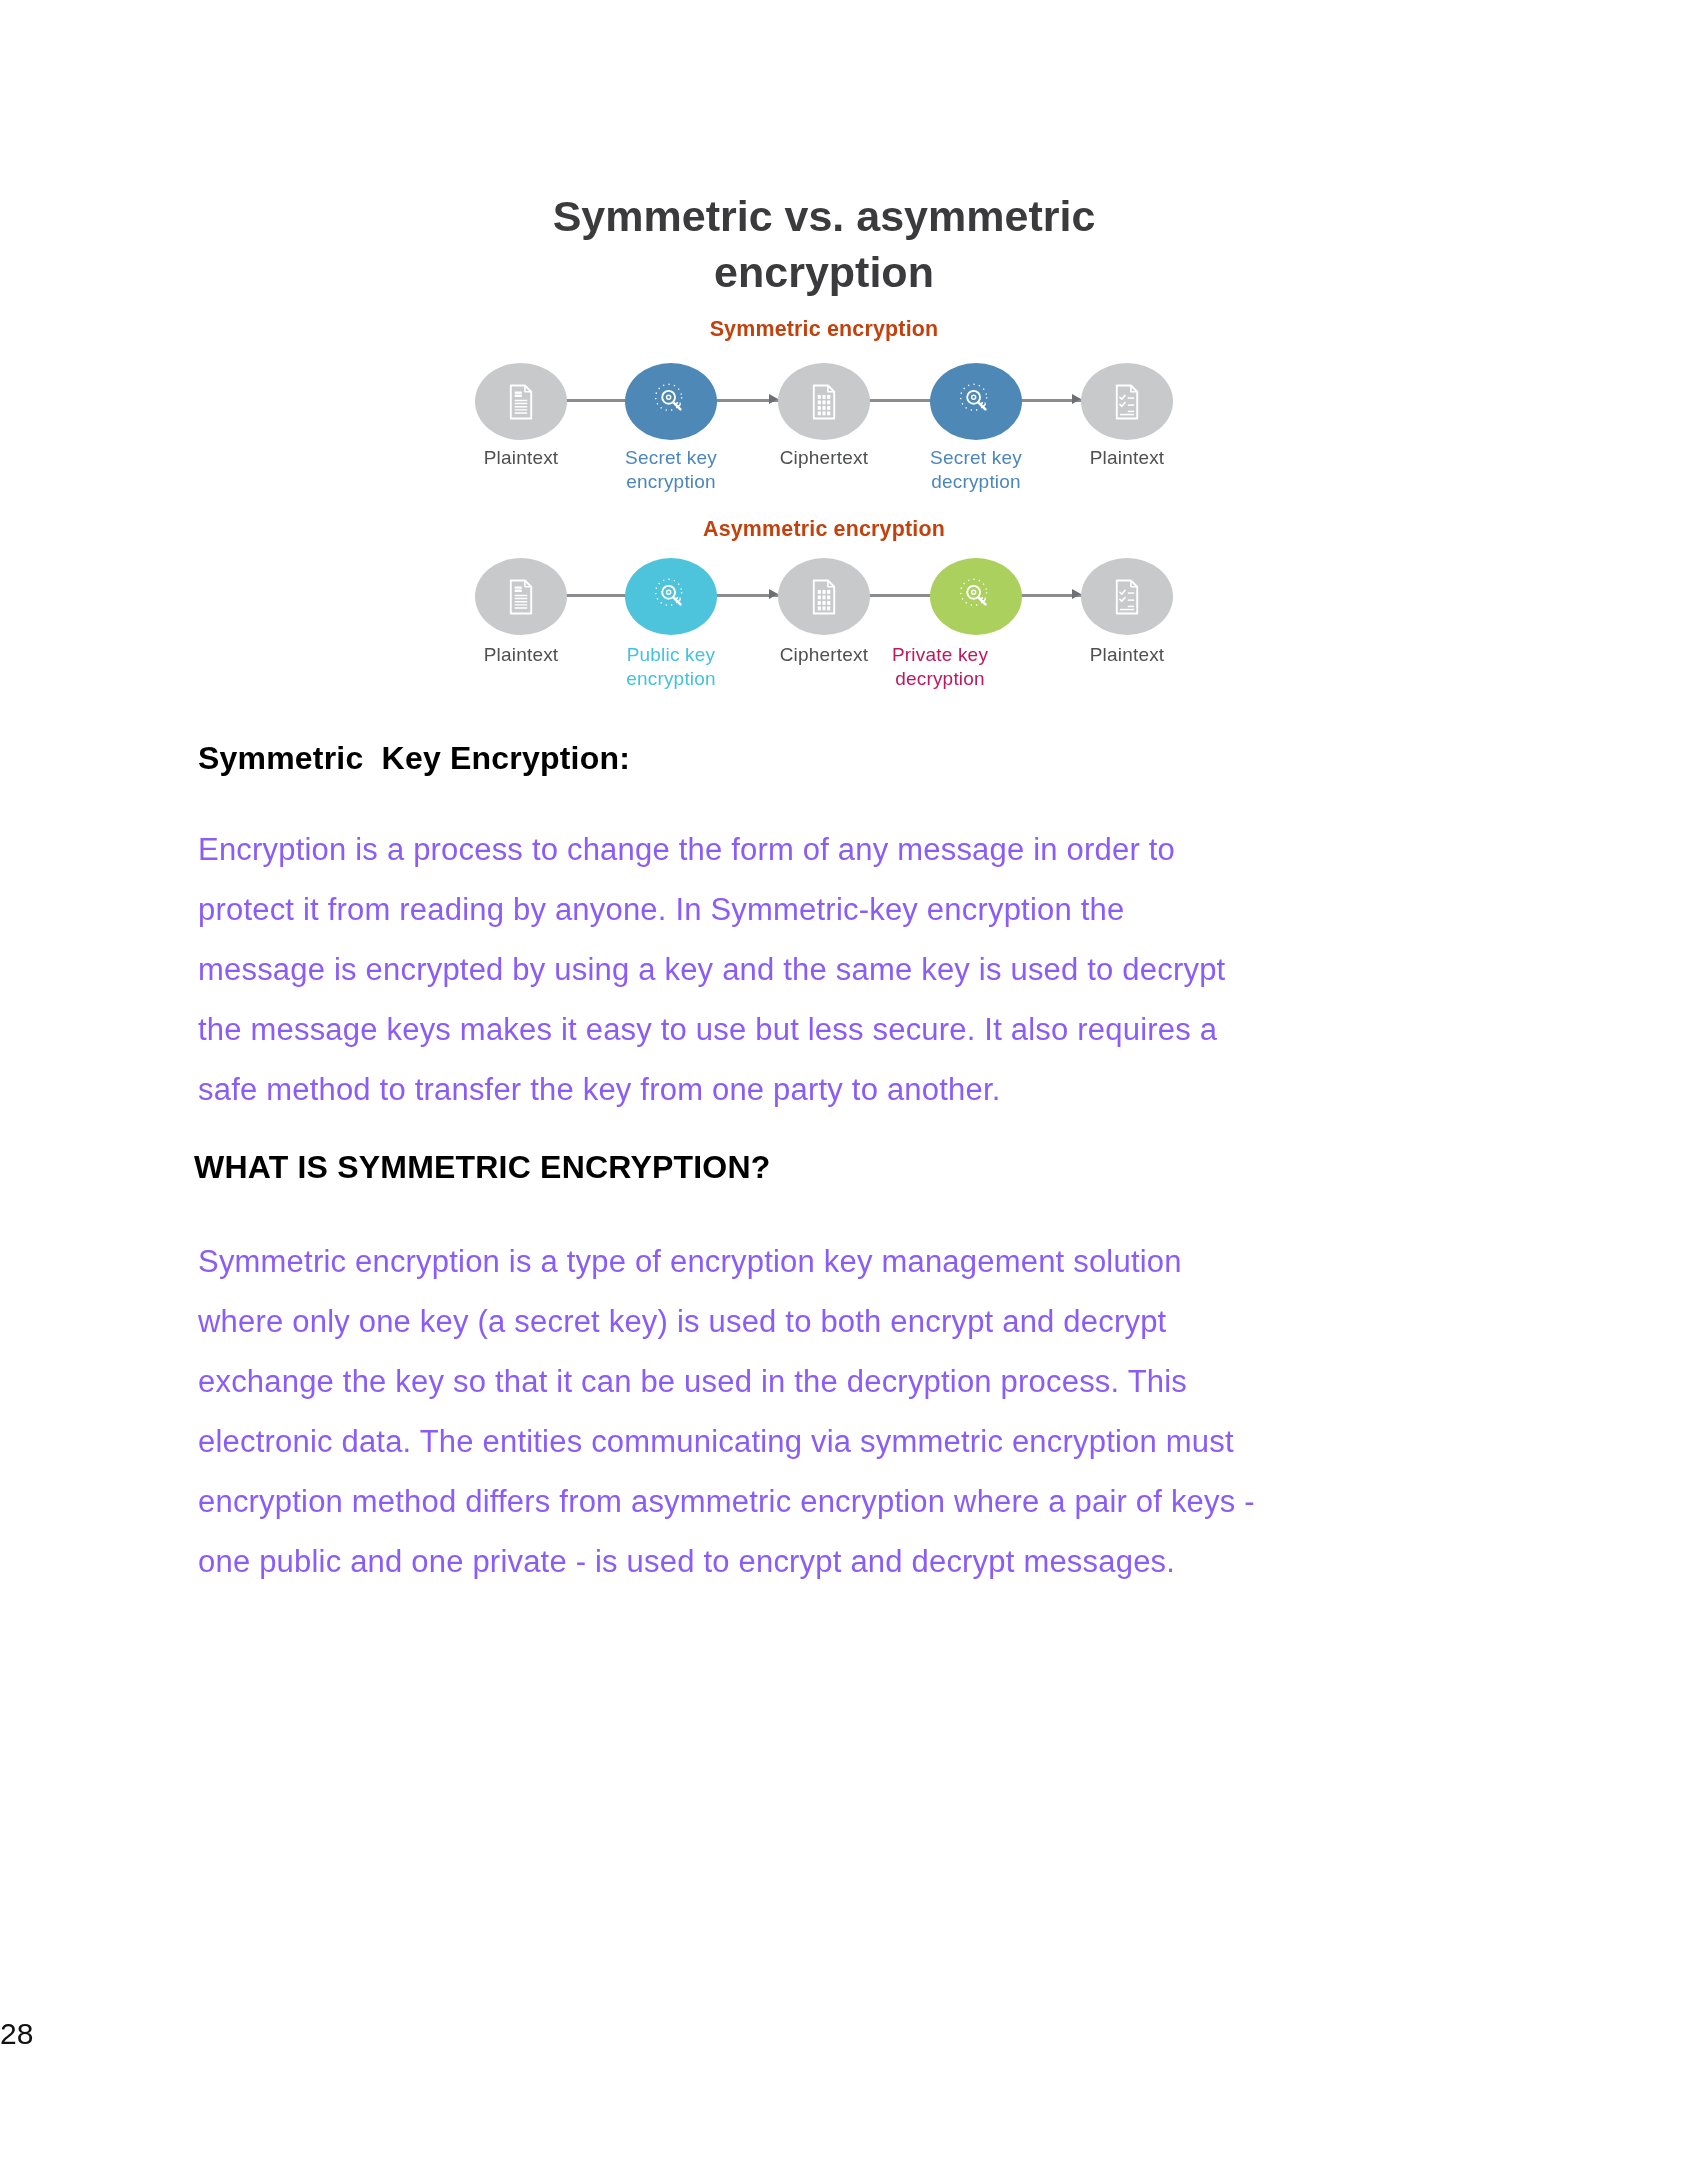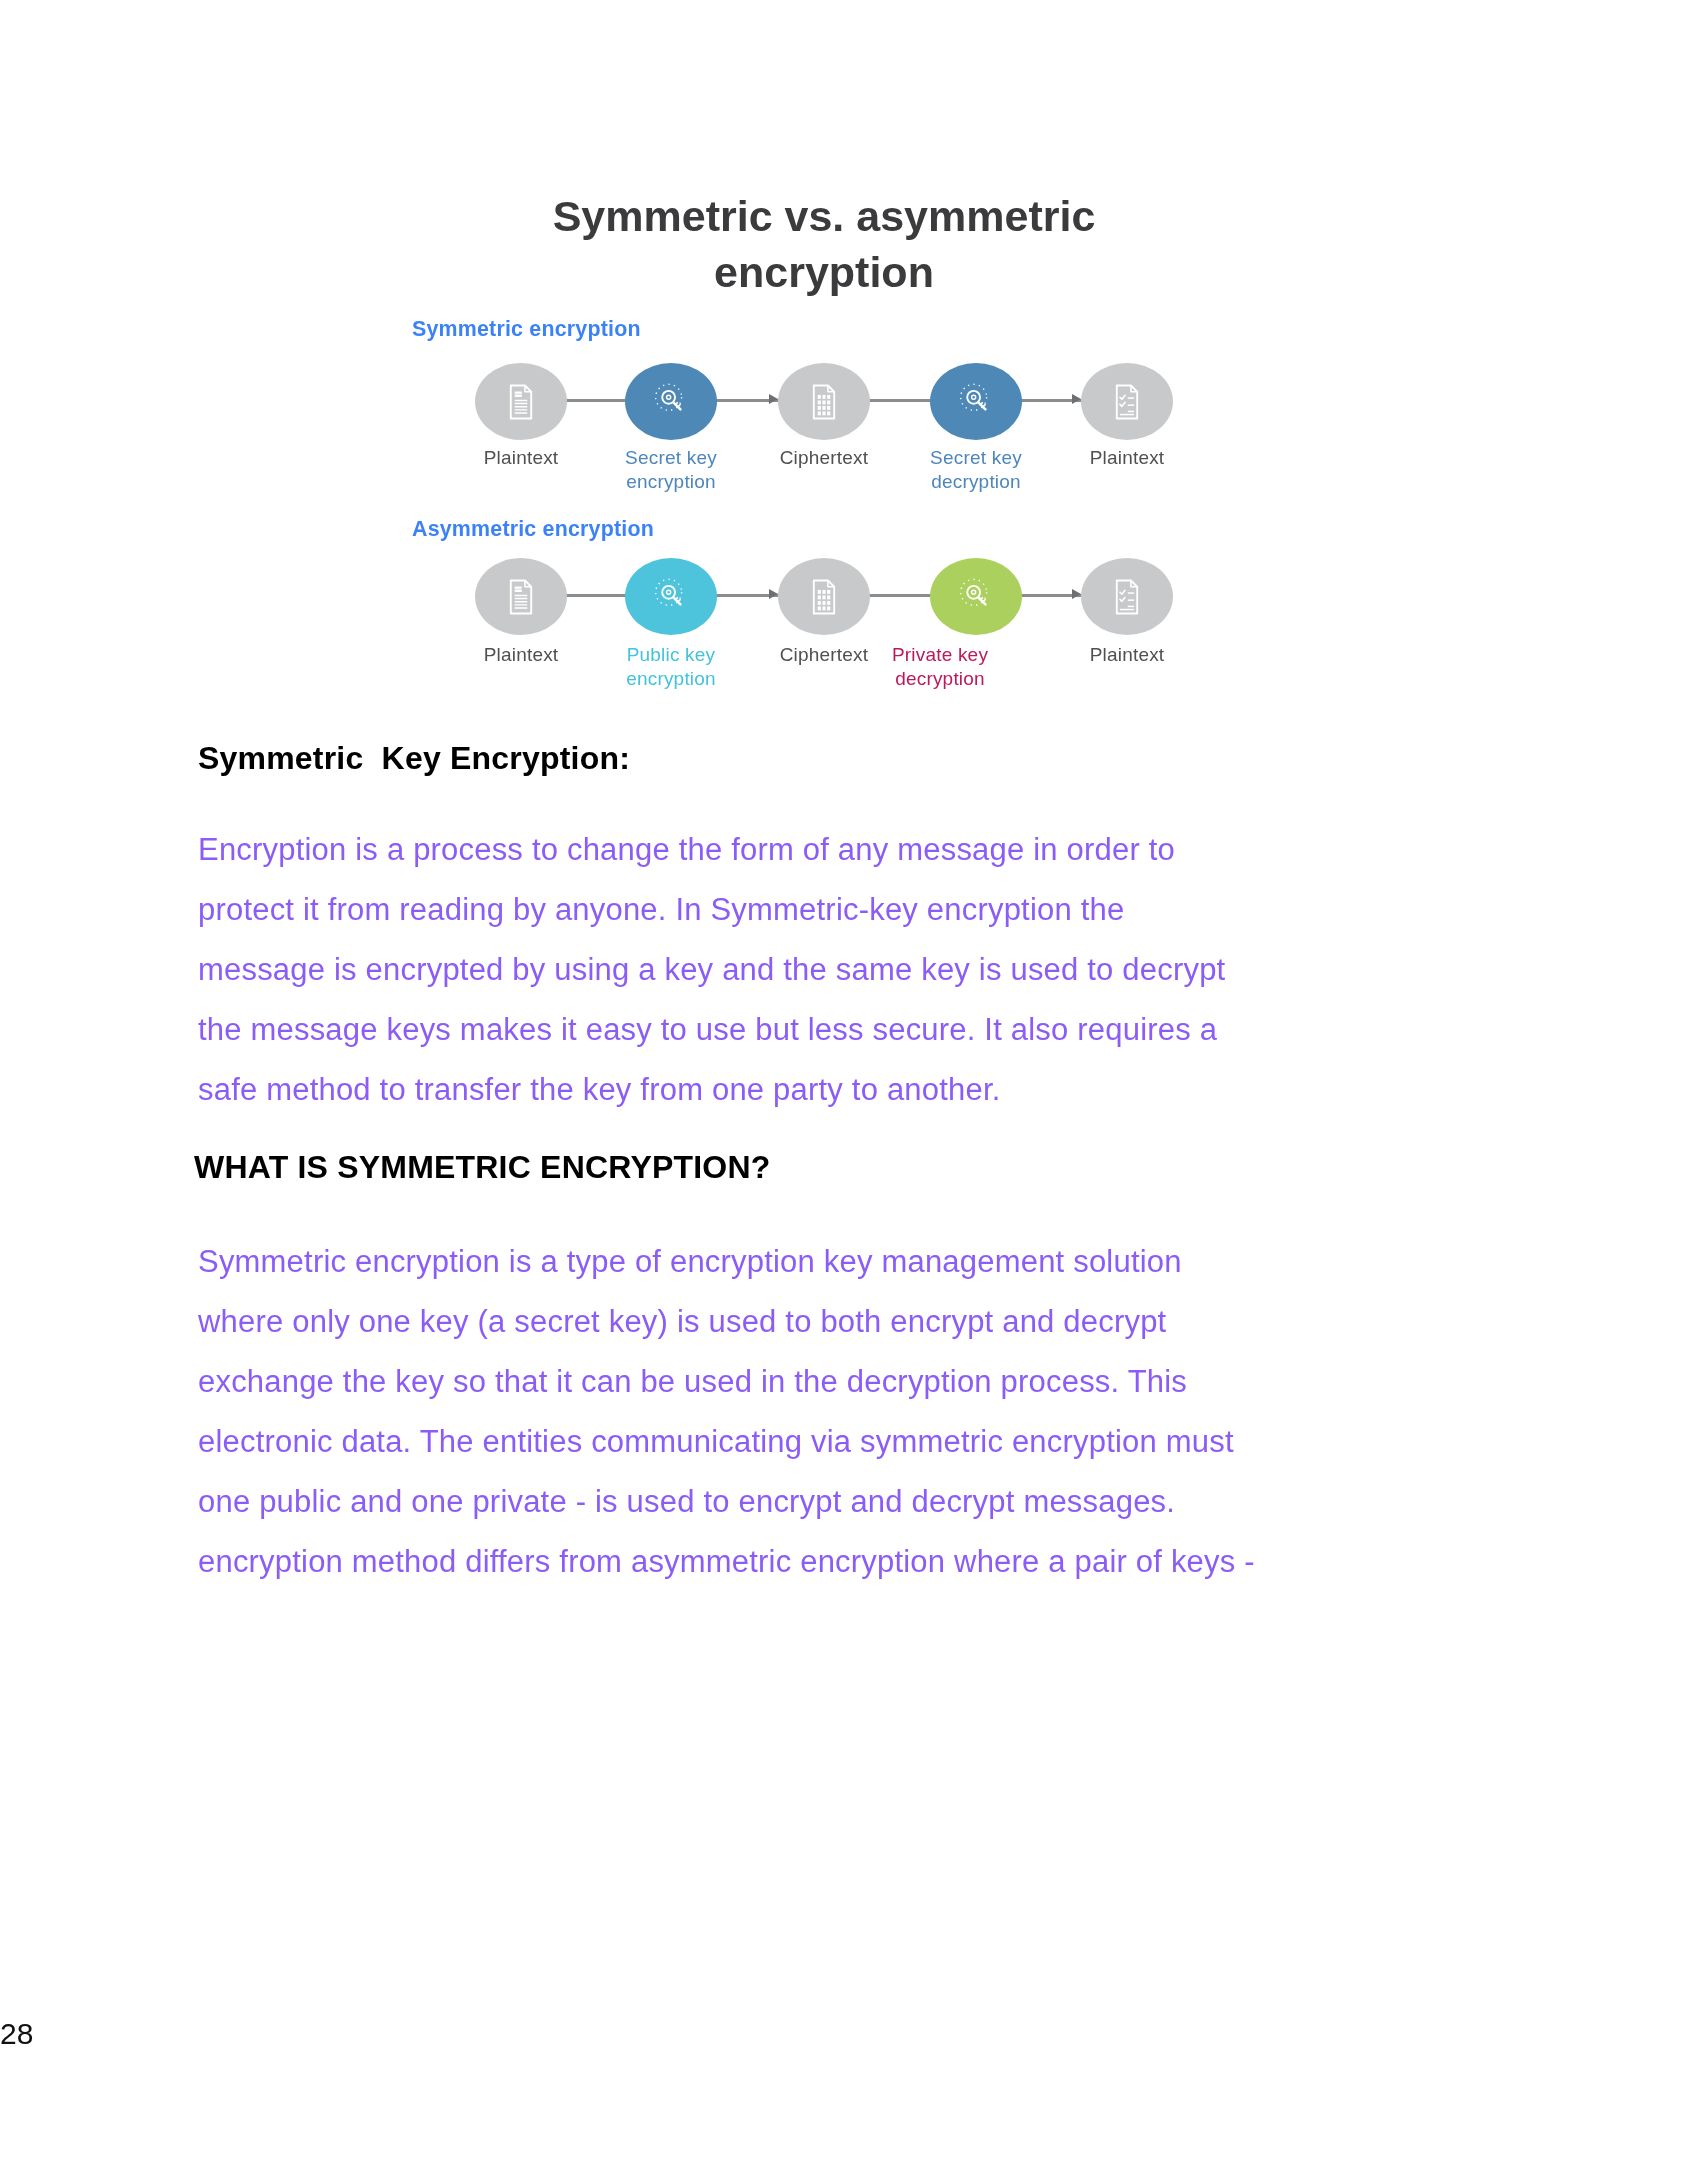--- a/index.html
+++ b/index.html
@@ -12,22 +12,22 @@
     text-decoration:underline;
   }
   
   .diagram{position:absolute;left:0;top:0;width:1687px;height:725px;}
   .dg-title{
     position:absolute;left:412px;top:188px;width:824px;
     text-align:center;font-weight:bold;font-size:43px;line-height:56px;
     color:#3b3b3d;letter-spacing:0px;
   }
   .dg-sec-heading{
-    position:absolute;width:824px;left:412px;text-align:left;
-    font-weight:bold;font-size:21.4px;color:#3b82f6;letter-spacing:0.2px;
+    position:absolute;width:824px;left:412px;text-align:center;
+    font-weight:bold;font-size:21.4px;color:#c2410c;letter-spacing:0.2px;
   }
   .dg-line{position:absolute;height:2.5px;background:#8a8c8f;}
   .dg-arrow{
     position:absolute;width:0;height:0;
     border-top:5.8px solid transparent;border-bottom:5.8px solid transparent;
     border-left:9px solid #6d6f72;
   }
   .node{
     position:absolute;width:92px;height:77px;border-radius:50%;
     display:flex;align-items:center;justify-content:center;
@@ -230,20 +230,20 @@
     <div class="pline">safe method to transfer the key from one party to another.</div>
   </div>
 
   <div class="h2">WHAT IS SYMMETRIC ENCRYPTION?</div>
 
   <div class="para para2">
     <div class="pline">Symmetric encryption is a type of encryption key management solution</div>
     <div class="pline">where only one key (a secret key) is used to both encrypt and decrypt</div>
     <div class="pline">exchange the key so that it can be used in the decryption process. This</div>
     <div class="pline">electronic data. The entities communicating via symmetric encryption must</div>
+    <div class="pline">encryption method differs from asymmetric encryption where a pair of keys -</div>
     <div class="pline">one public and one private - is used to encrypt and decrypt messages.</div>
-    <div class="pline">encryption method differs from asymmetric encryption where a pair of keys -</div>
   </div>
 
   <div class="page-number">28</div>
 
 </div>
 
 
 </body></html>

